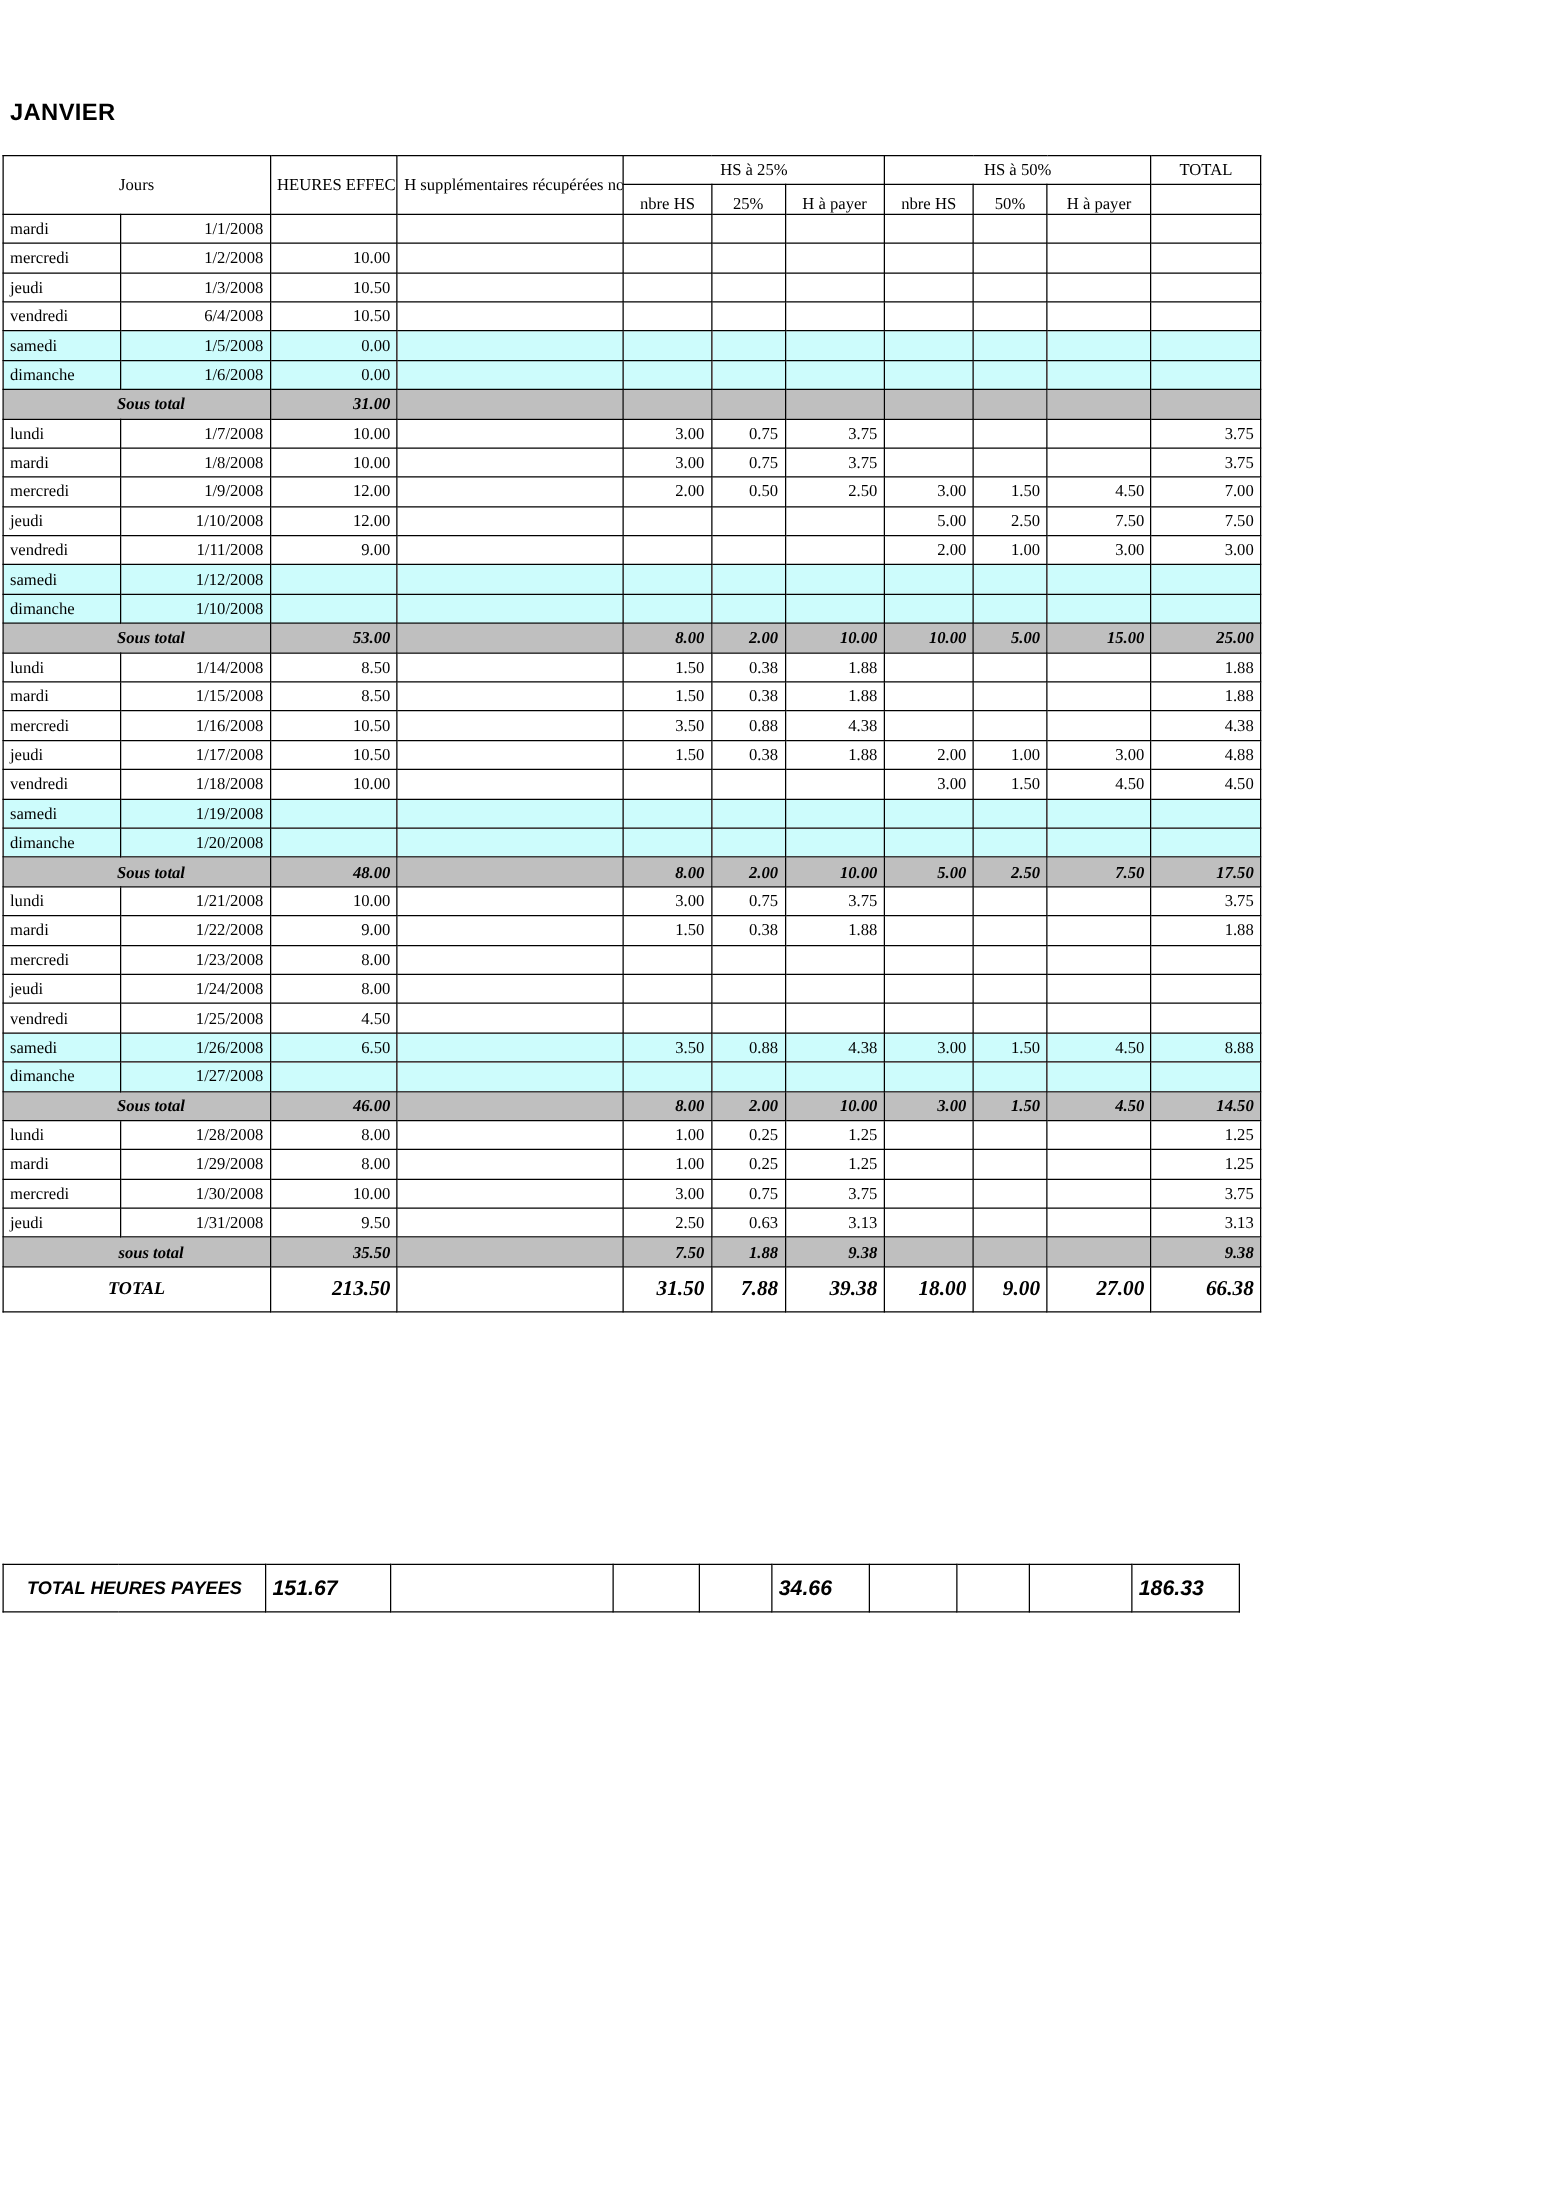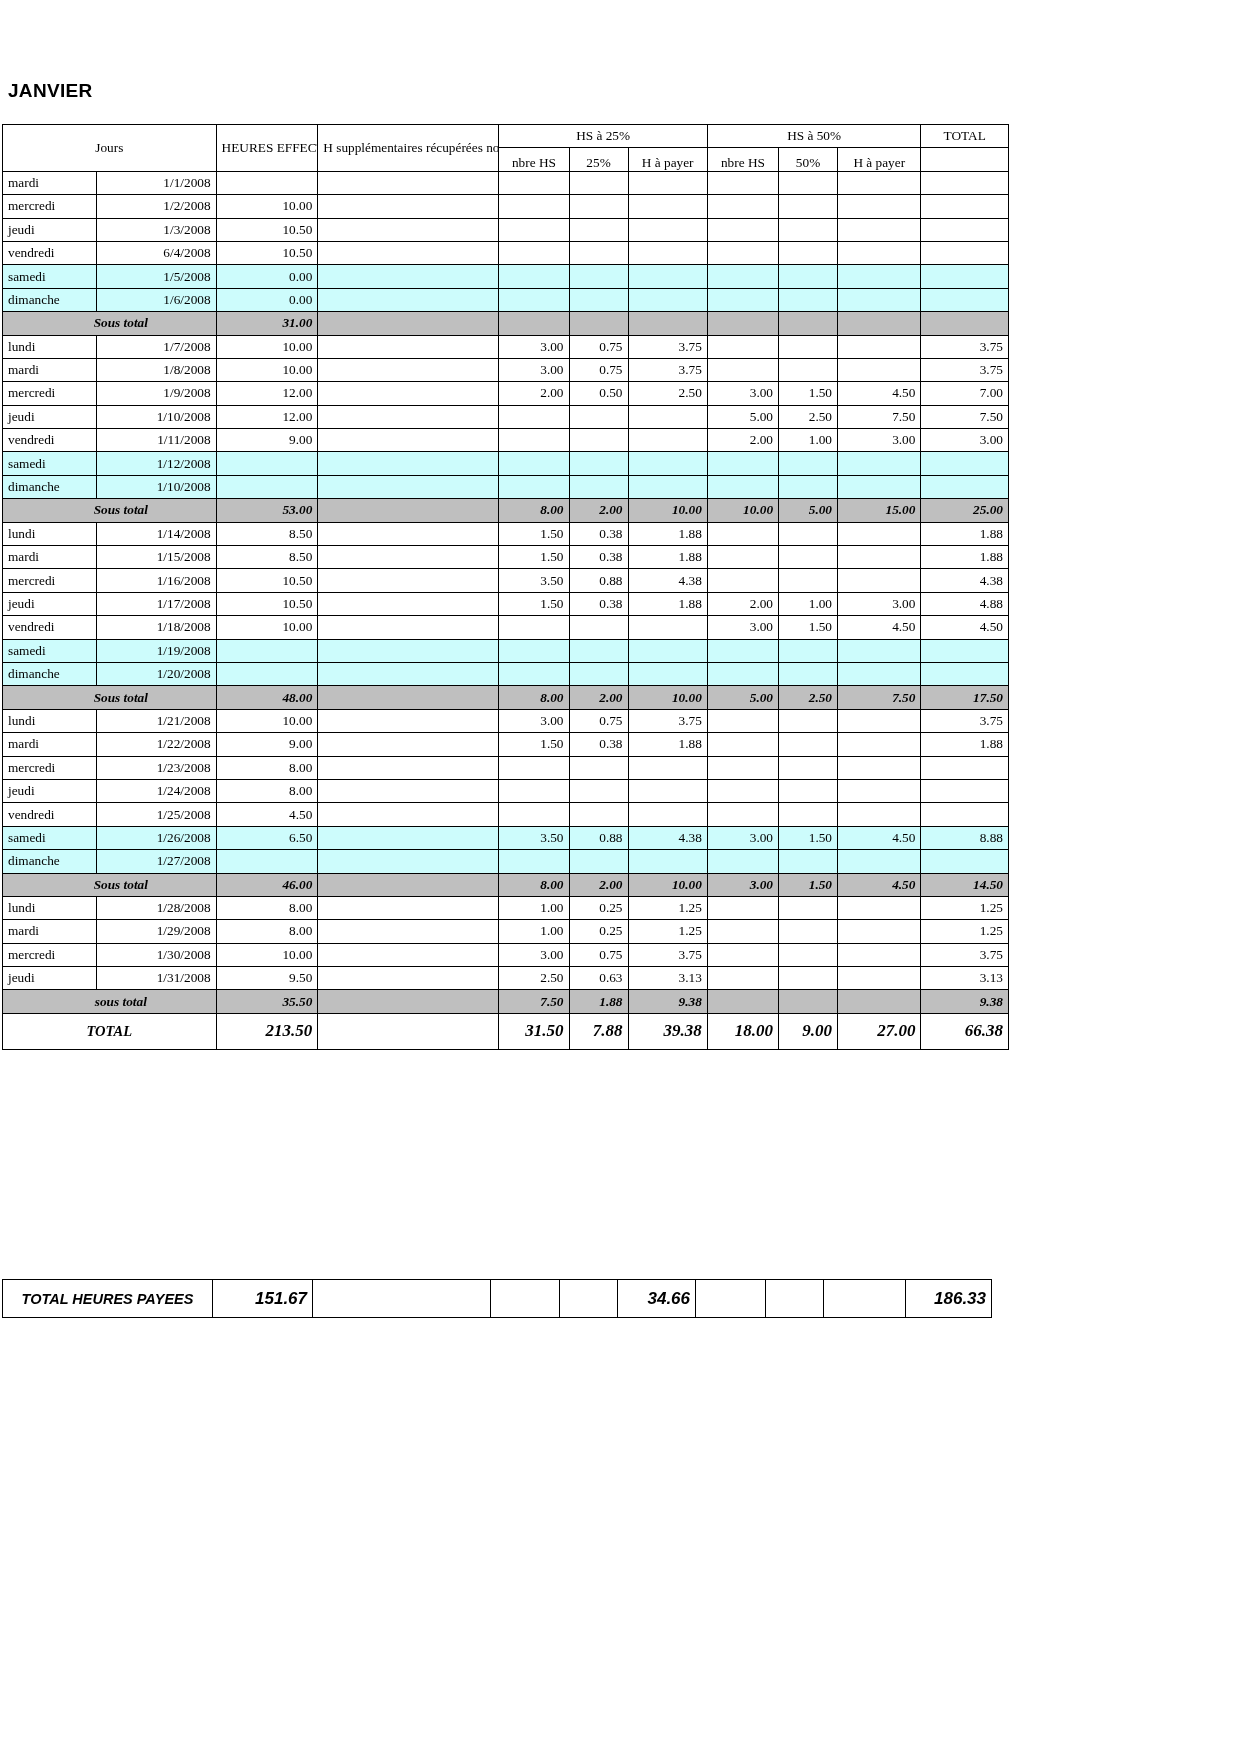--- a/index.html
+++ b/index.html
@@ -102,34 +102,34 @@
   }
   tr.grandtotal td.lbl {
     text-align: center;
     font-size: 14.5px;
   }
 
   
   table.summary {
     position: absolute;
     left: 2px;
-    top: 1279px;
+    top: 1251px;
     border-collapse: collapse;
     table-layout: fixed;
     width: 829px;
   }
   table.summary td {
     border: 1px solid #000000;
     font-size: 17px;
     font-weight: bold;
     font-style: italic;
     padding: 0 5px;
     height: 38px;
     box-sizing: border-box;
-    text-align: right;
+    text-align: left;
     overflow: hidden;
     white-space: nowrap;
   }
   table.summary td.lbl {
     text-align: center;
     font-size: 14.5px;
   }
   table.summary tr.payer td {
     background: #bfbfbf;
     height: 52px;

